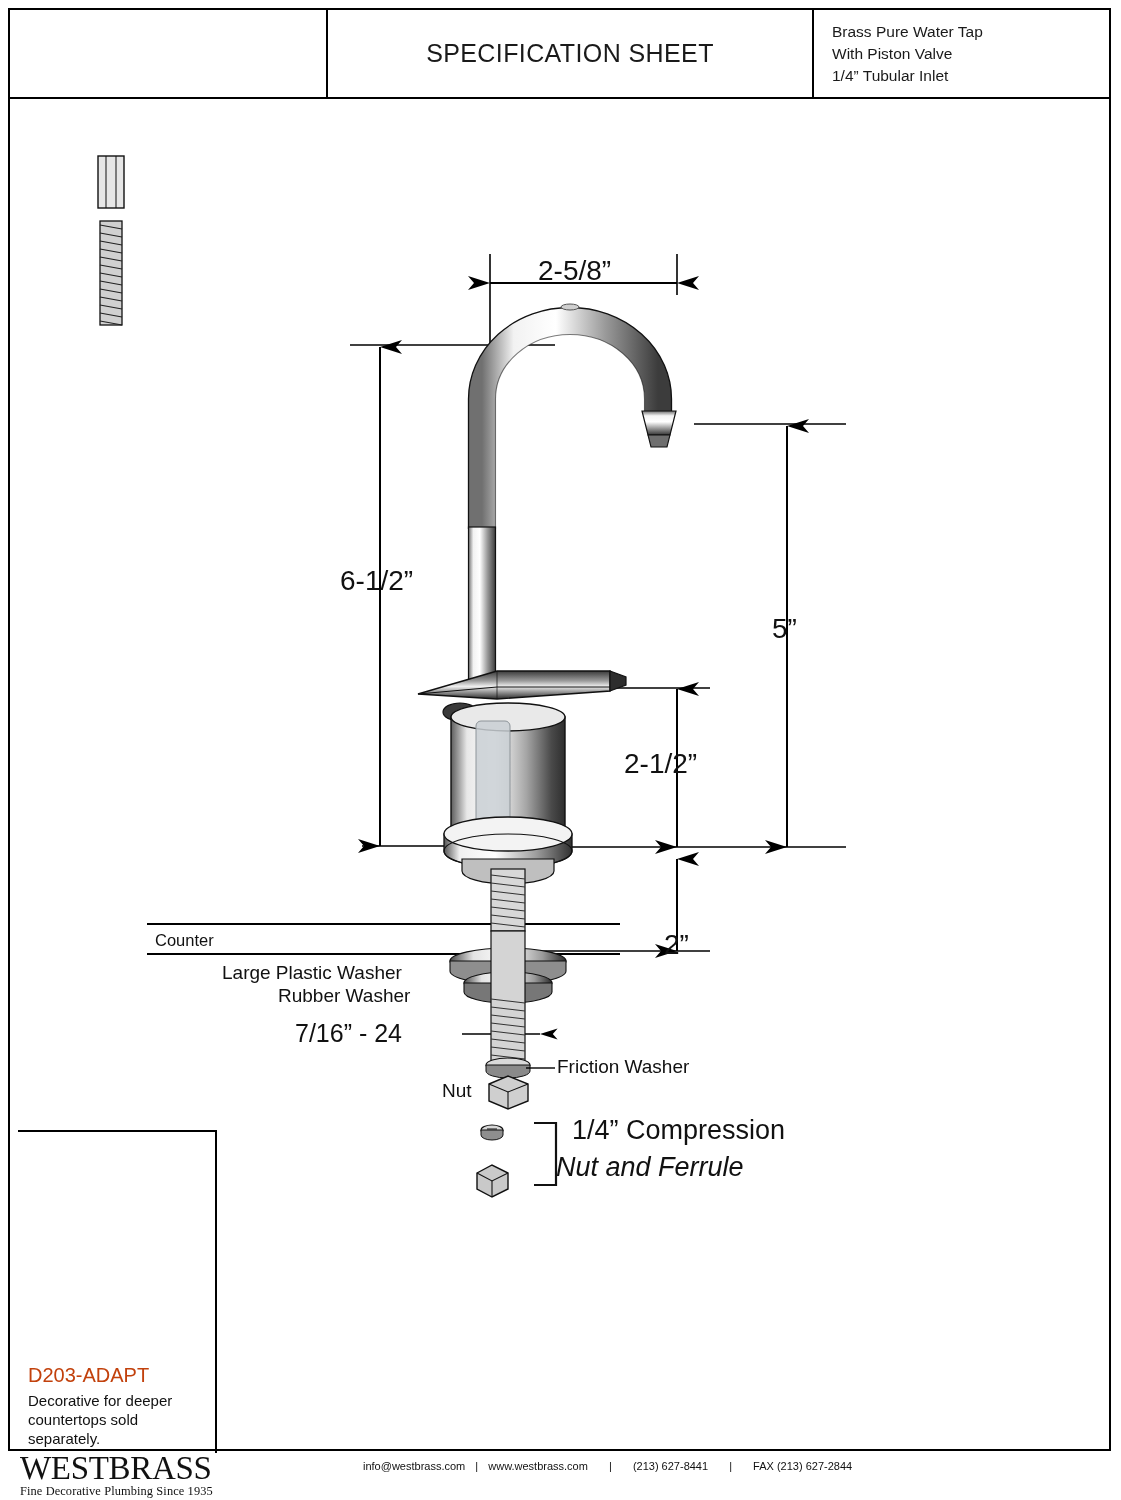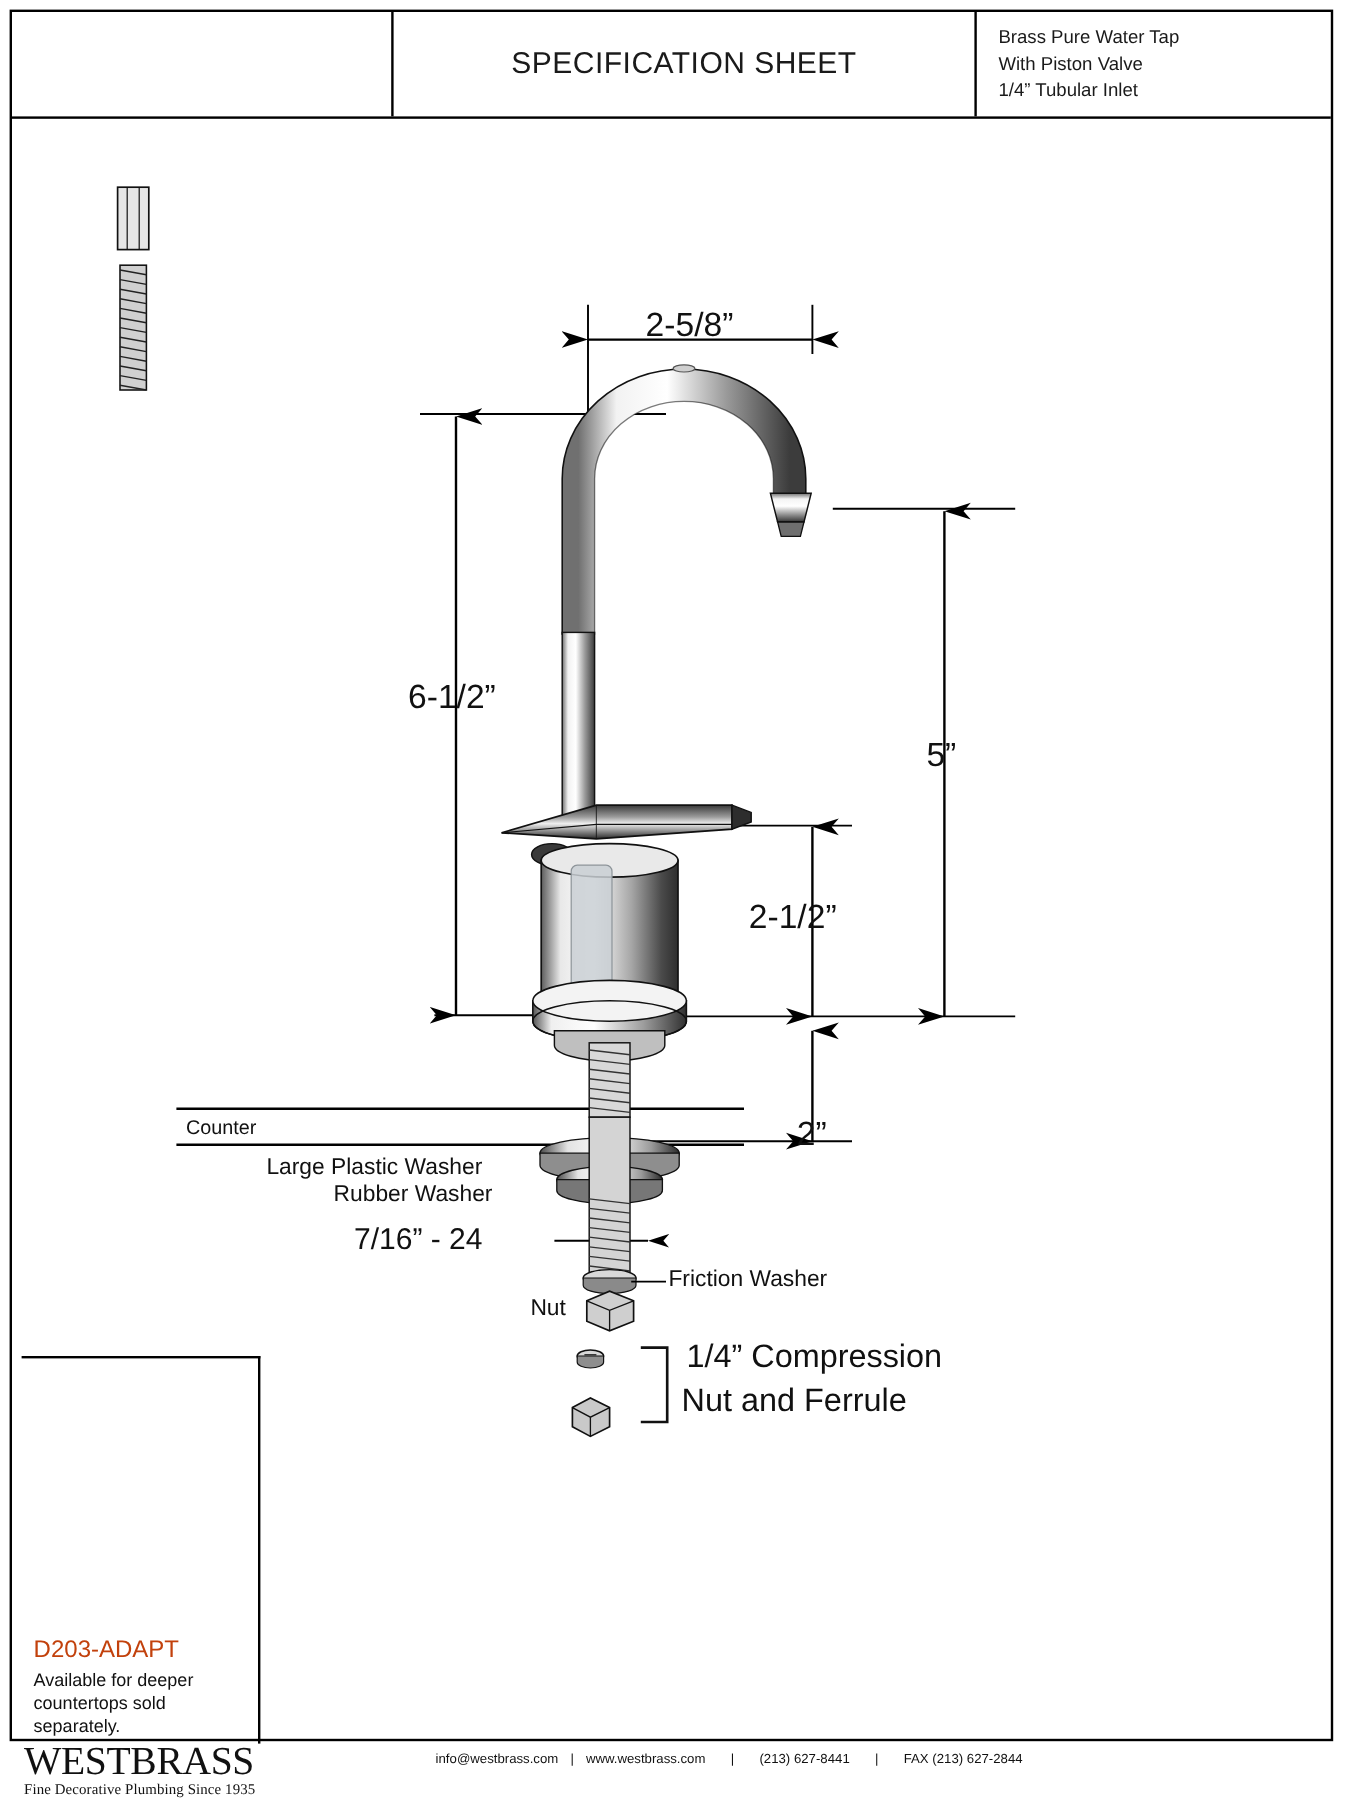--- a/index.html
+++ b/index.html
@@ -389,26 +389,26 @@
     <div class="lbl call-md" style="left:212px; top:863px;">Large Plastic Washer</div>
 
     <div class="lbl call-md" style="left:268px; top:886px;">Rubber Washer</div>
 
     <div class="lbl call-md" style="left:547px; top:957px;">Friction Washer</div>
 
     <div class="lbl call-md" style="left:432px; top:981px;">Nut</div>
 
     <div class="lbl call-lg" style="left:562px; top:1016px;">1/4” Compression</div>
 
-    <div class="lbl call-lg" style="left:558px; top:1053px;">Nut and Ferrule</div>
+    <div class="lbl call-lg" style="left:546px; top:1053px;font-style:italic;">Nut and Ferrule</div>
   </div>
 
   <div class="adapter-box">
     <div class="adapter-code">D203-ADAPT</div>
-    <div class="adapter-note">Available for deeper countertops sold separately.</div>
+    <div class="adapter-note">Decorative for deeper countertops sold separately.</div>
   </div>
 
 </div>
 
 <div class="footer">
   <div class="brand">
     <div class="brand-name">WESTBRASS</div>
     <div class="brand-tag">Fine Decorative Plumbing Since 1935</div>
   </div>
   <div class="contact">

